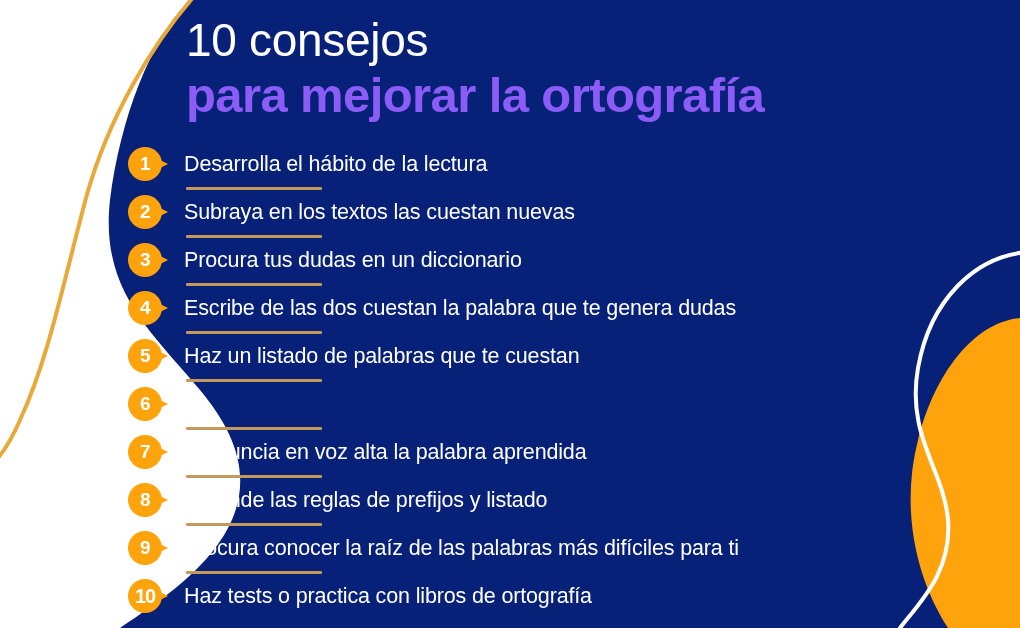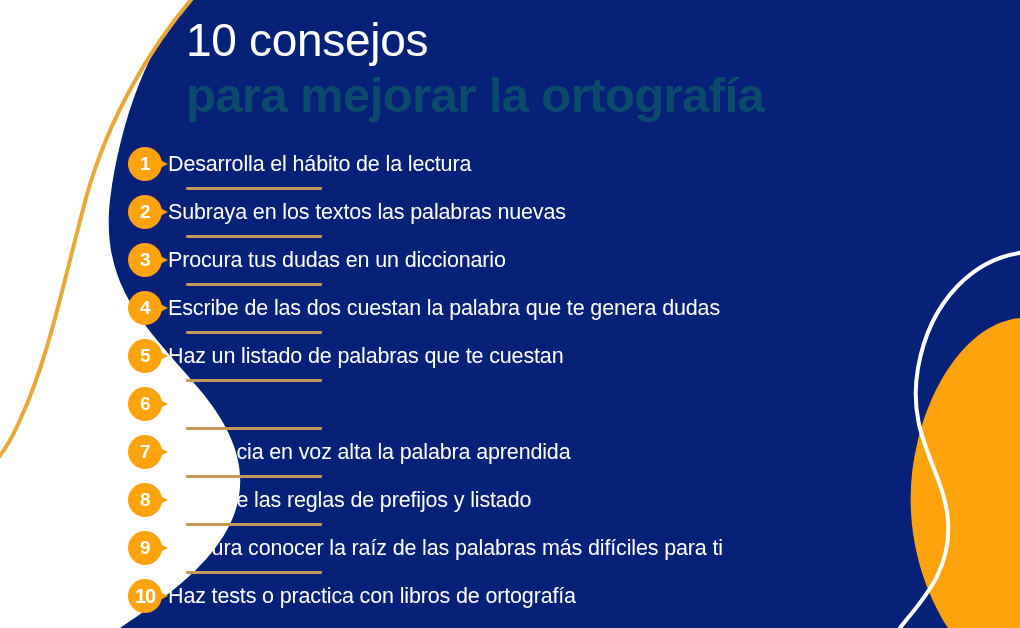--- a/index.html
+++ b/index.html
@@ -49,21 +49,21 @@
     font-weight: 400;
     color: #ffffff;
     letter-spacing: -0.3px;
     line-height: 1.08;
     white-space: nowrap;
     margin: 0;
   }
   .title-line-2 {
     font-size: 49px;
     font-weight: 700;
-    color: #0c4a6e;
+    color: #8b5cf6;
     letter-spacing: -0.6px;
     line-height: 1.12;
     white-space: nowrap;
     margin: 0;
     margin-top: 2px;
   }
 
   
   #tips-list {
     position: absolute;
@@ -128,21 +128,21 @@
     font-size: 20px;
     letter-spacing: -1px;
   }
 
   .tip-text {
     color: #ffffff;
     font-size: 21.5px;
     font-weight: 400;
     letter-spacing: -0.15px;
     white-space: nowrap;
-    margin-left: 0;
+    margin-left: 16px;
   }
 
   
   .tip-divider {
     position: absolute;
     left: 58px;
     bottom: -2px;
     width: 136px;
     height: 3px;
     background: #C49A5C;
@@ -198,21 +198,21 @@
           </span>
           <span class="tip-text">Desarrolla el hábito de la lectura</span>
           <span class="tip-divider"></span>
         </li>
         <li class="tip-item">
           <span class="tip-marker">
             <span class="marker-disc"></span>
             <span class="marker-tail"></span>
             <span class="marker-num">2</span>
           </span>
-          <span class="tip-text">Subraya en los textos las palabras nuevas</span>
+          <span class="tip-text">Subraya en los textos las cuestan nuevas</span>
           <span class="tip-divider"></span>
         </li>
         <li class="tip-item">
           <span class="tip-marker">
             <span class="marker-disc"></span>
             <span class="marker-tail"></span>
             <span class="marker-num">3</span>
           </span>
           <span class="tip-text">Procura tus dudas en un diccionario</span>
           <span class="tip-divider"></span>

